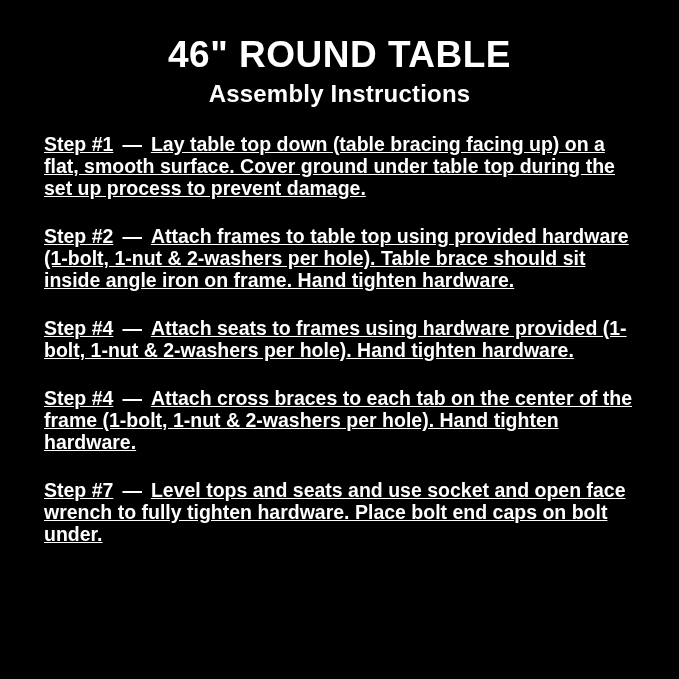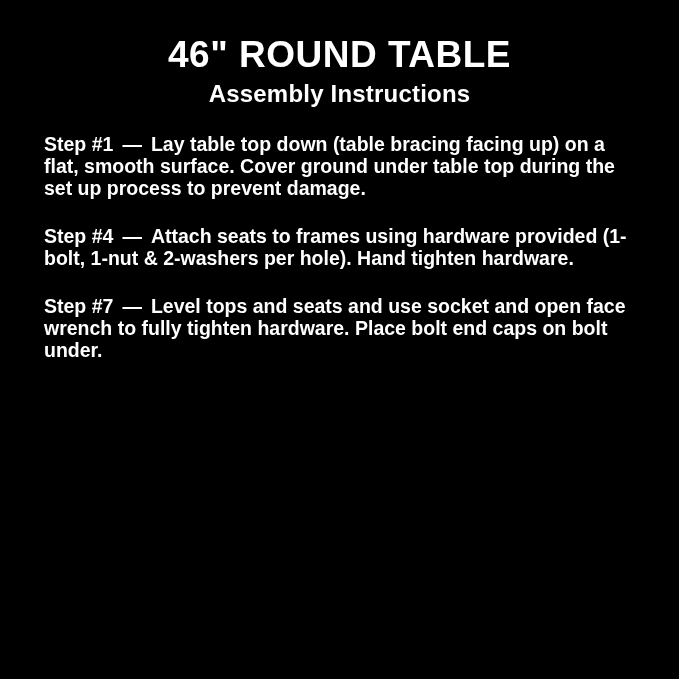--- a/index.html
+++ b/index.html
@@ -29,20 +29,21 @@
   }
   .subtitle {
     font-size: 24px;
     line-height: 1.1;
     margin: 6px 0 0 0;
     letter-spacing: 0.2px;
   }
   .steps {
     margin-top: 26px;
     padding: 0 40px 0 44px;
+    text-decoration: underline;
   }
   .step {
     font-size: 19.5px;
     line-height: 22px;
     margin: 0 0 26px 0;
     letter-spacing: 0px;
   }
   .step .dash {
     display: inline-block;
     margin: 0 9px;
@@ -53,20 +54,22 @@
 
 <div class="sheet">
   <div class="header">
     <h1 class="title">46" ROUND TABLE</h1>
     <h2 class="subtitle">Assembly Instructions</h2>
   </div>
 
   <div class="steps">
     <p class="step"><span>Step #1</span><span class="dash">—</span><span>Lay table top down (table bracing facing up) on a flat, smooth surface. Cover ground under table top during the set up process to prevent damage.</span></p>
 
+    <p class="step"><span>Step #2</span><span class="dash">—</span><span>Attach frames to table top using provided hardware (1-bolt, 1-nut &amp; 2-washers per hole). Table brace should sit inside angle iron on frame. Hand tighten hardware.</span></p>
 
     <p class="step"><span>Step #4</span><span class="dash">—</span><span>Attach seats to frames using hardware provided (1-bolt, 1-nut &amp; 2-washers per hole). Hand tighten hardware.</span></p>
 
+    <p class="step"><span>Step #4</span><span class="dash">—</span><span>Attach cross braces to each tab on the center of the frame (1-bolt, 1-nut &amp; 2-washers per hole). Hand tighten hardware.</span></p>
 
 
     <p class="step"><span>Step #7</span><span class="dash">—</span><span>Level tops and seats and use socket and open face wrench to fully tighten hardware. Place bolt end caps on bolt under.</span></p>
   </div>
 </div>
 
 </body></html>

